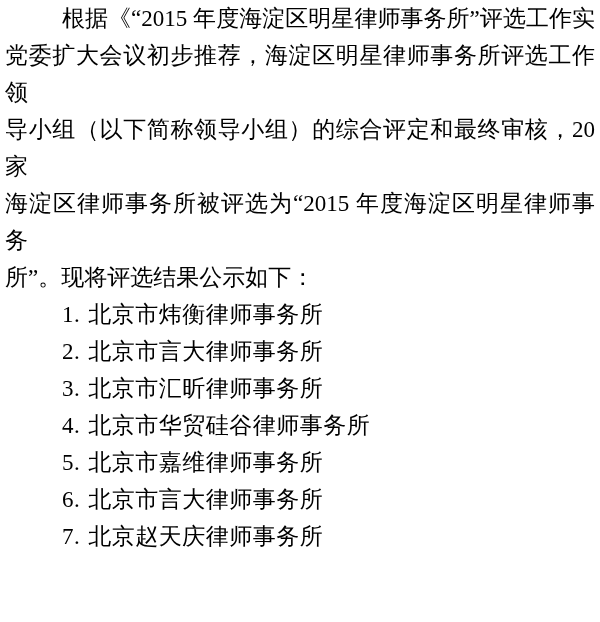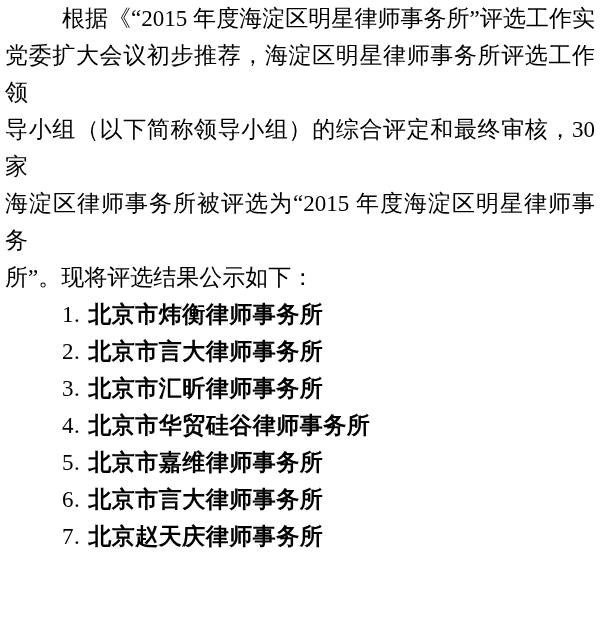--- a/index.html
+++ b/index.html
@@ -47,32 +47,31 @@
     padding-left: 57px;
     white-space: nowrap;
   }
   .firm-num {
     display: inline-block;
     margin-right: 8px;
     letter-spacing: 0.5px;
   }
   .firm-name {
     letter-spacing: 0.5px;
-    font-weight: bold;
   }
 </style>
 </head>
 <body>
 
 <div class="page">
 
   <div class="paragraph">
     <div class="pline first">根据《“2015 年度海淀区明星律师事务所”评选工作实</div>
     <div class="pline">党委扩大会议初步推荐，海淀区明星律师事务所评选工作领</div>
-    <div class="pline">导小组（以下简称领导小组）的综合评定和最终审核，30 家</div>
+    <div class="pline">导小组（以下简称领导小组）的综合评定和最终审核，20 家</div>
     <div class="pline">海淀区律师事务所被评选为“2015 年度海淀区明星律师事务</div>
     <div class="pline last">所”。现将评选结果公示如下：</div>
   </div>
 
   <ol class="firm-list">
     <li class="firm-item">
       <span class="firm-num">1.</span><span class="firm-name">北京市炜衡律师事务所</span>
     </li>
     <li class="firm-item">
       <span class="firm-num">2.</span><span class="firm-name">北京市言大律师事务所</span>

